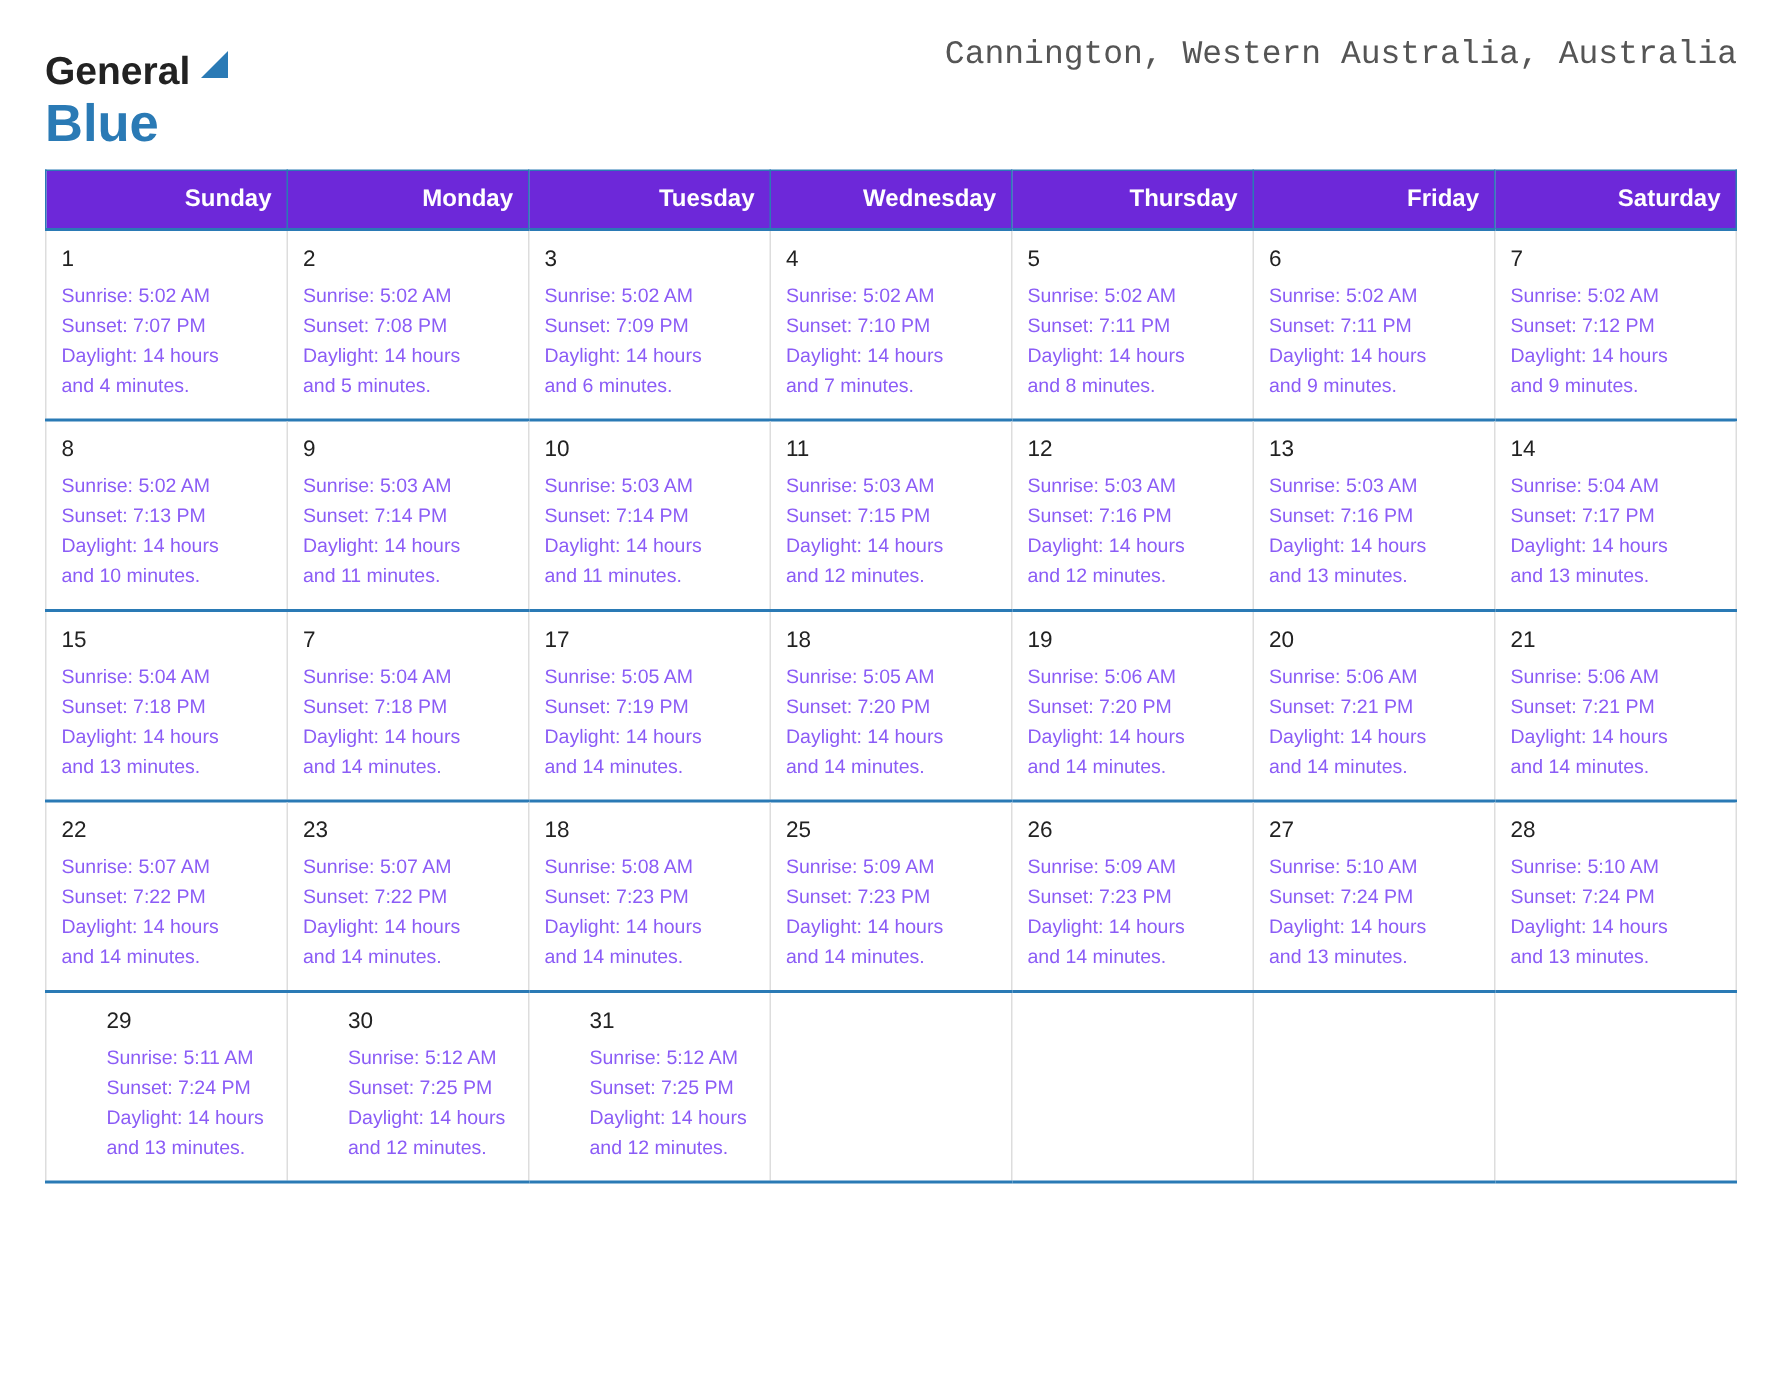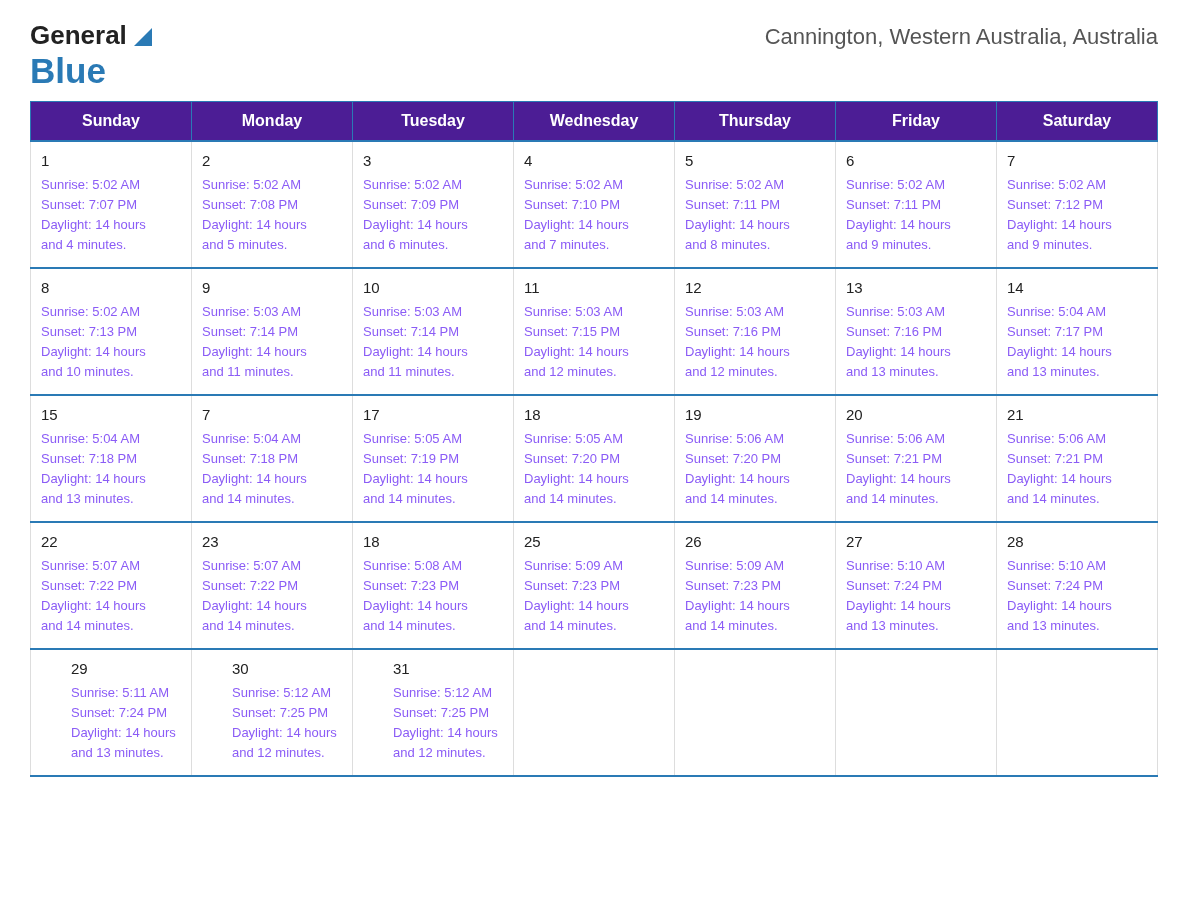--- a/index.html
+++ b/index.html
@@ -23,33 +23,34 @@
     .month-title {
       font-size: 52px;
       font-weight: bold;
       color: #222;
       line-height: 1.1;
     }
     .location-title {
       font-size: 22px;
       color: #555;
       margin-top: 4px;
+      font-family: Liberation Mono, monospace;
     }
     .calendar-table {
       width: 100%;
       border-collapse: collapse;
       margin-top: 10px;
     }
     .calendar-table th {
-      background: #4c1d95;
+      background: #6d28d9;
       color: #fff;
       font-size: 16px;
       font-weight: bold;
       padding: 10px 10px;
-      text-align: center;
+      text-align: right;
       border: 1px solid #2a7ab5;
     }
     .calendar-table td {
       vertical-align: top;
       padding: 8px 10px 12px 10px;
       border: 1px solid #ccc;
       font-size: 13px;
       line-height: 1.5;
       width: calc(100% / 7);
       background: #fff;
@@ -87,21 +88,21 @@
       display: flex;
       align-items: center;
     }
   </style>
 </head>
 <body>
 
 <div class="header-row">
   <div class="logo-wrap">
     <div class="logo-line">
-      <span style="font-size:26px;font-weight:bold;color:#222;font-family:Arial,sans-serif;">General</span>
+      <span style="font-size:26px;font-weight:bold;color:#222;font-family:Arial,sans-serif;margin-top:12px;">General</span>
       <svg width="26" height="26" viewBox="0 0 26 26" style="margin-left:3px;margin-top:2px;">
         <polygon points="4,22 22,22 22,4" fill="#2a7ab5"></polygon>
       </svg>
     </div>
     <div>
       <span style="font-size:35px;font-weight:bold;color:#2a7ab5;font-family:Arial,sans-serif;">Blue</span>
     </div>
   </div>
   <div class="title-block">
     <div class="location-title">Cannington, Western Australia, Australia</div>

